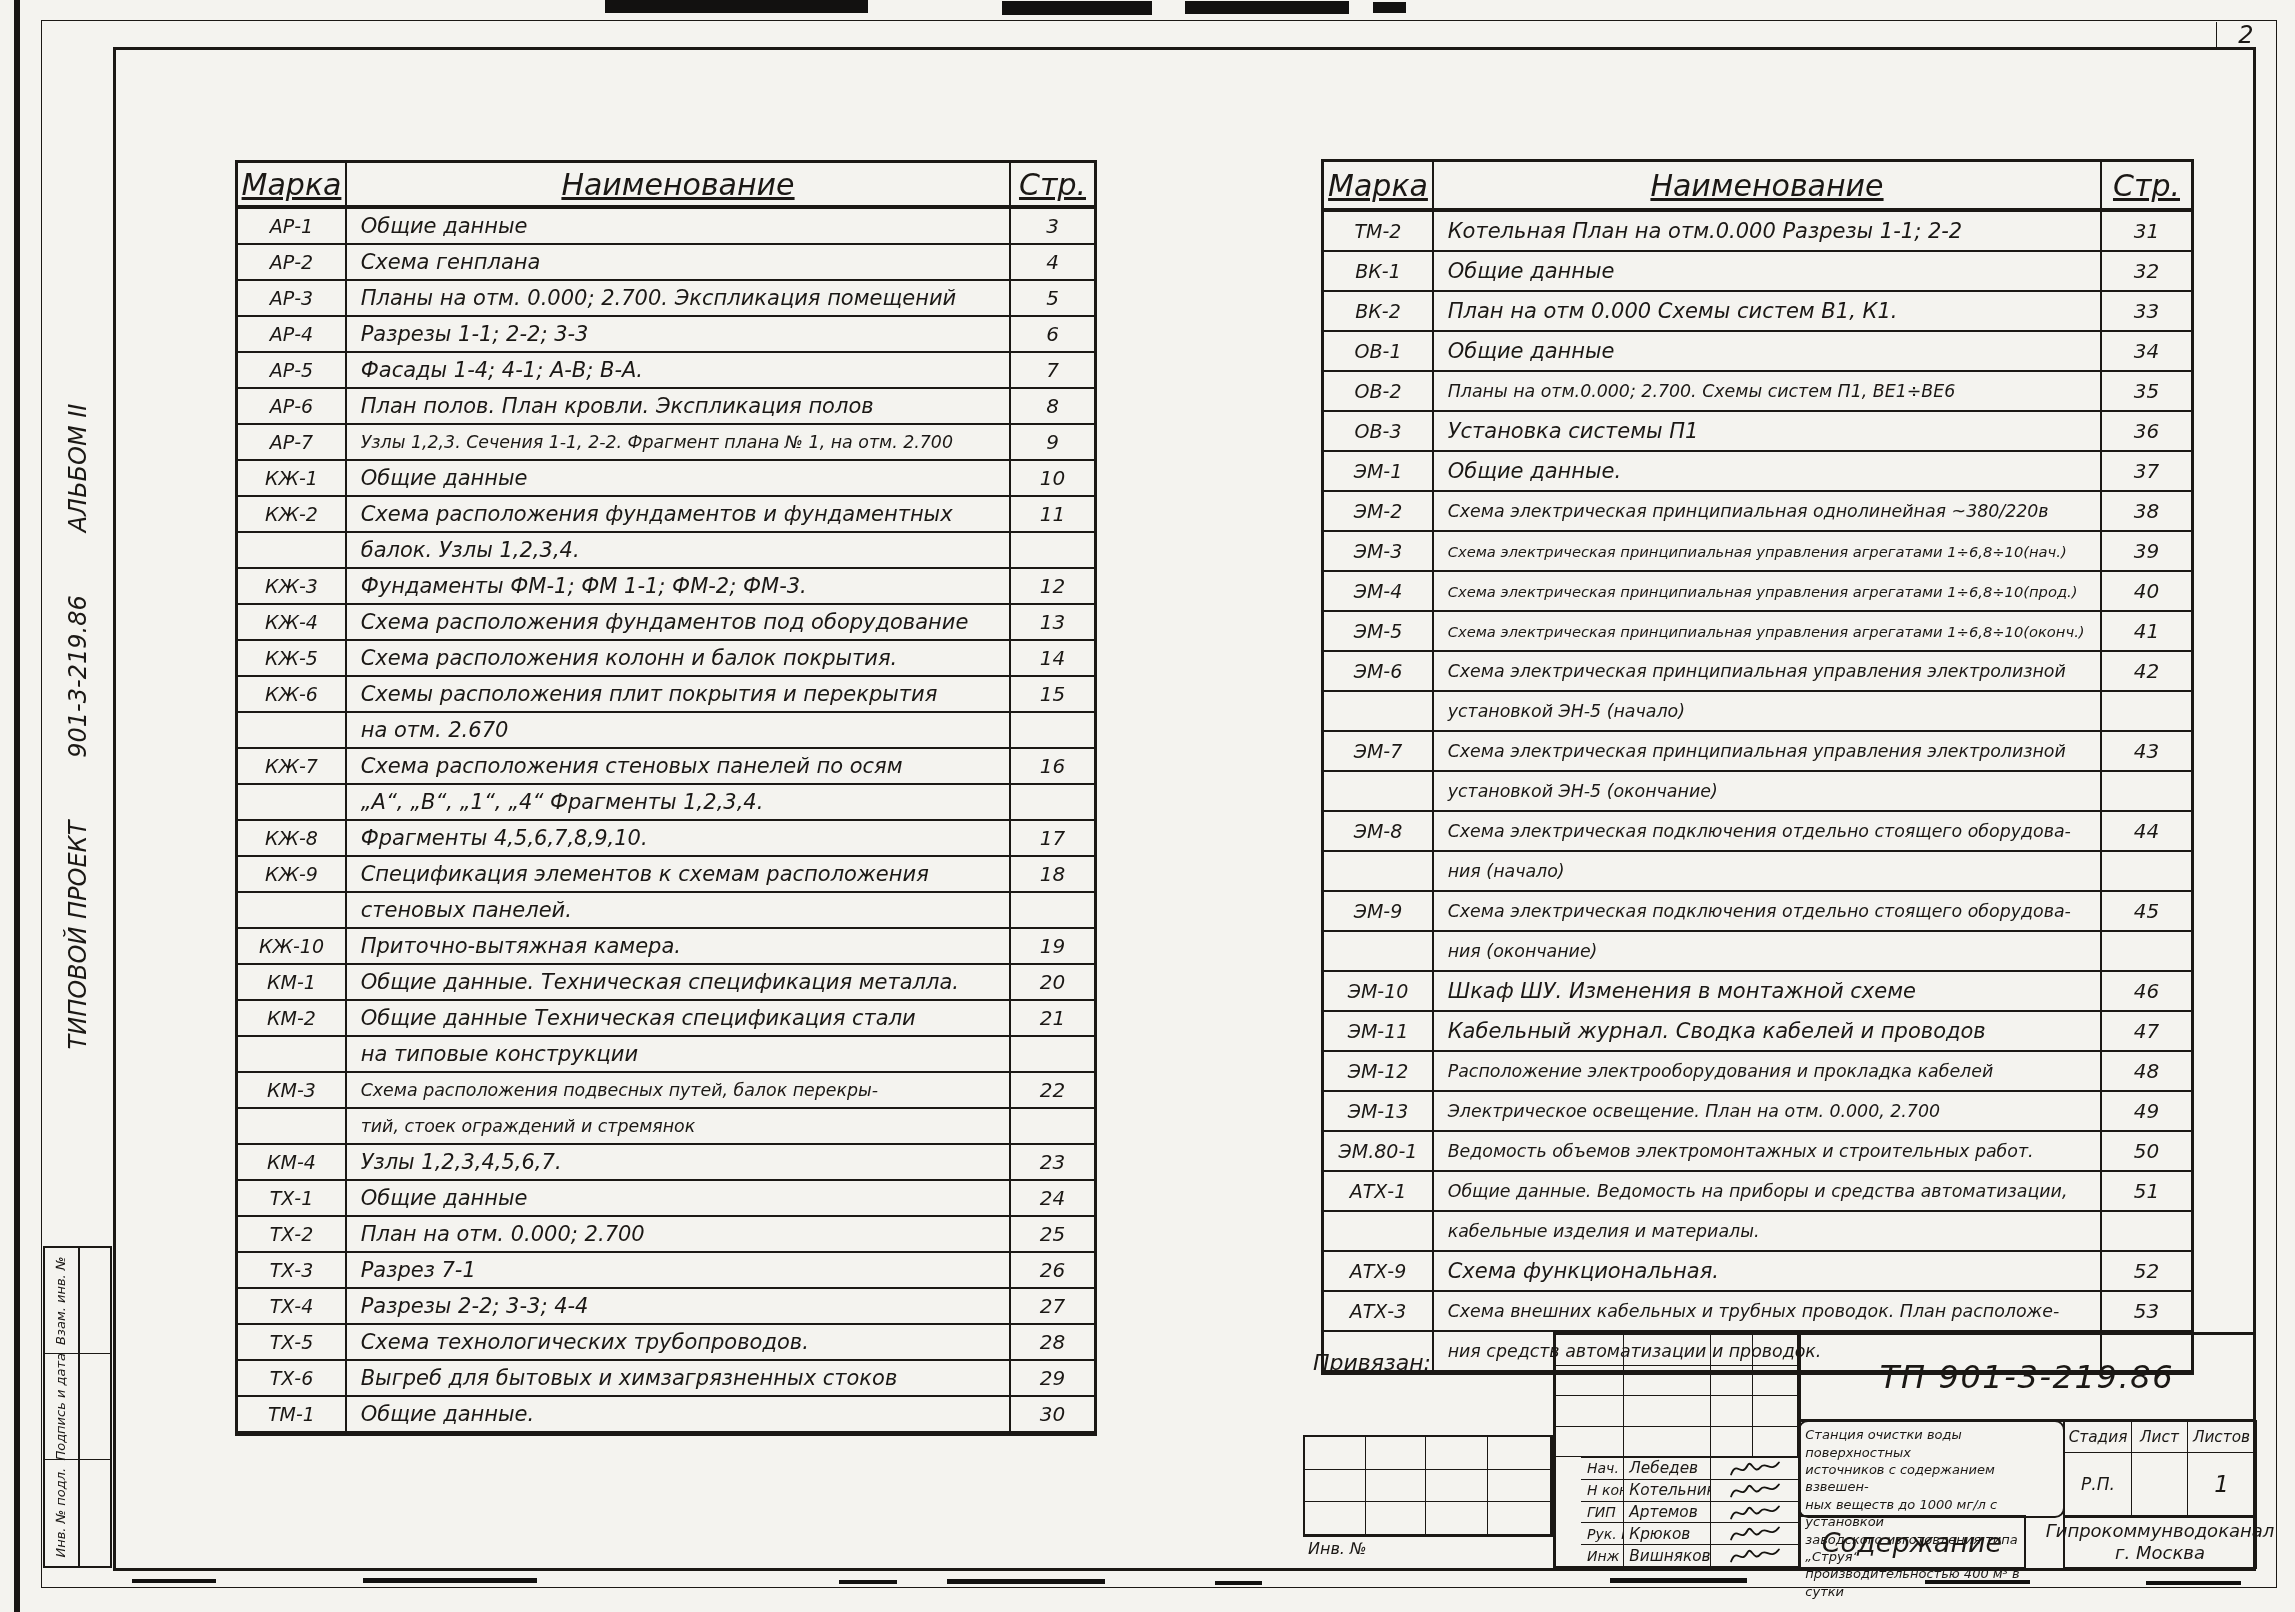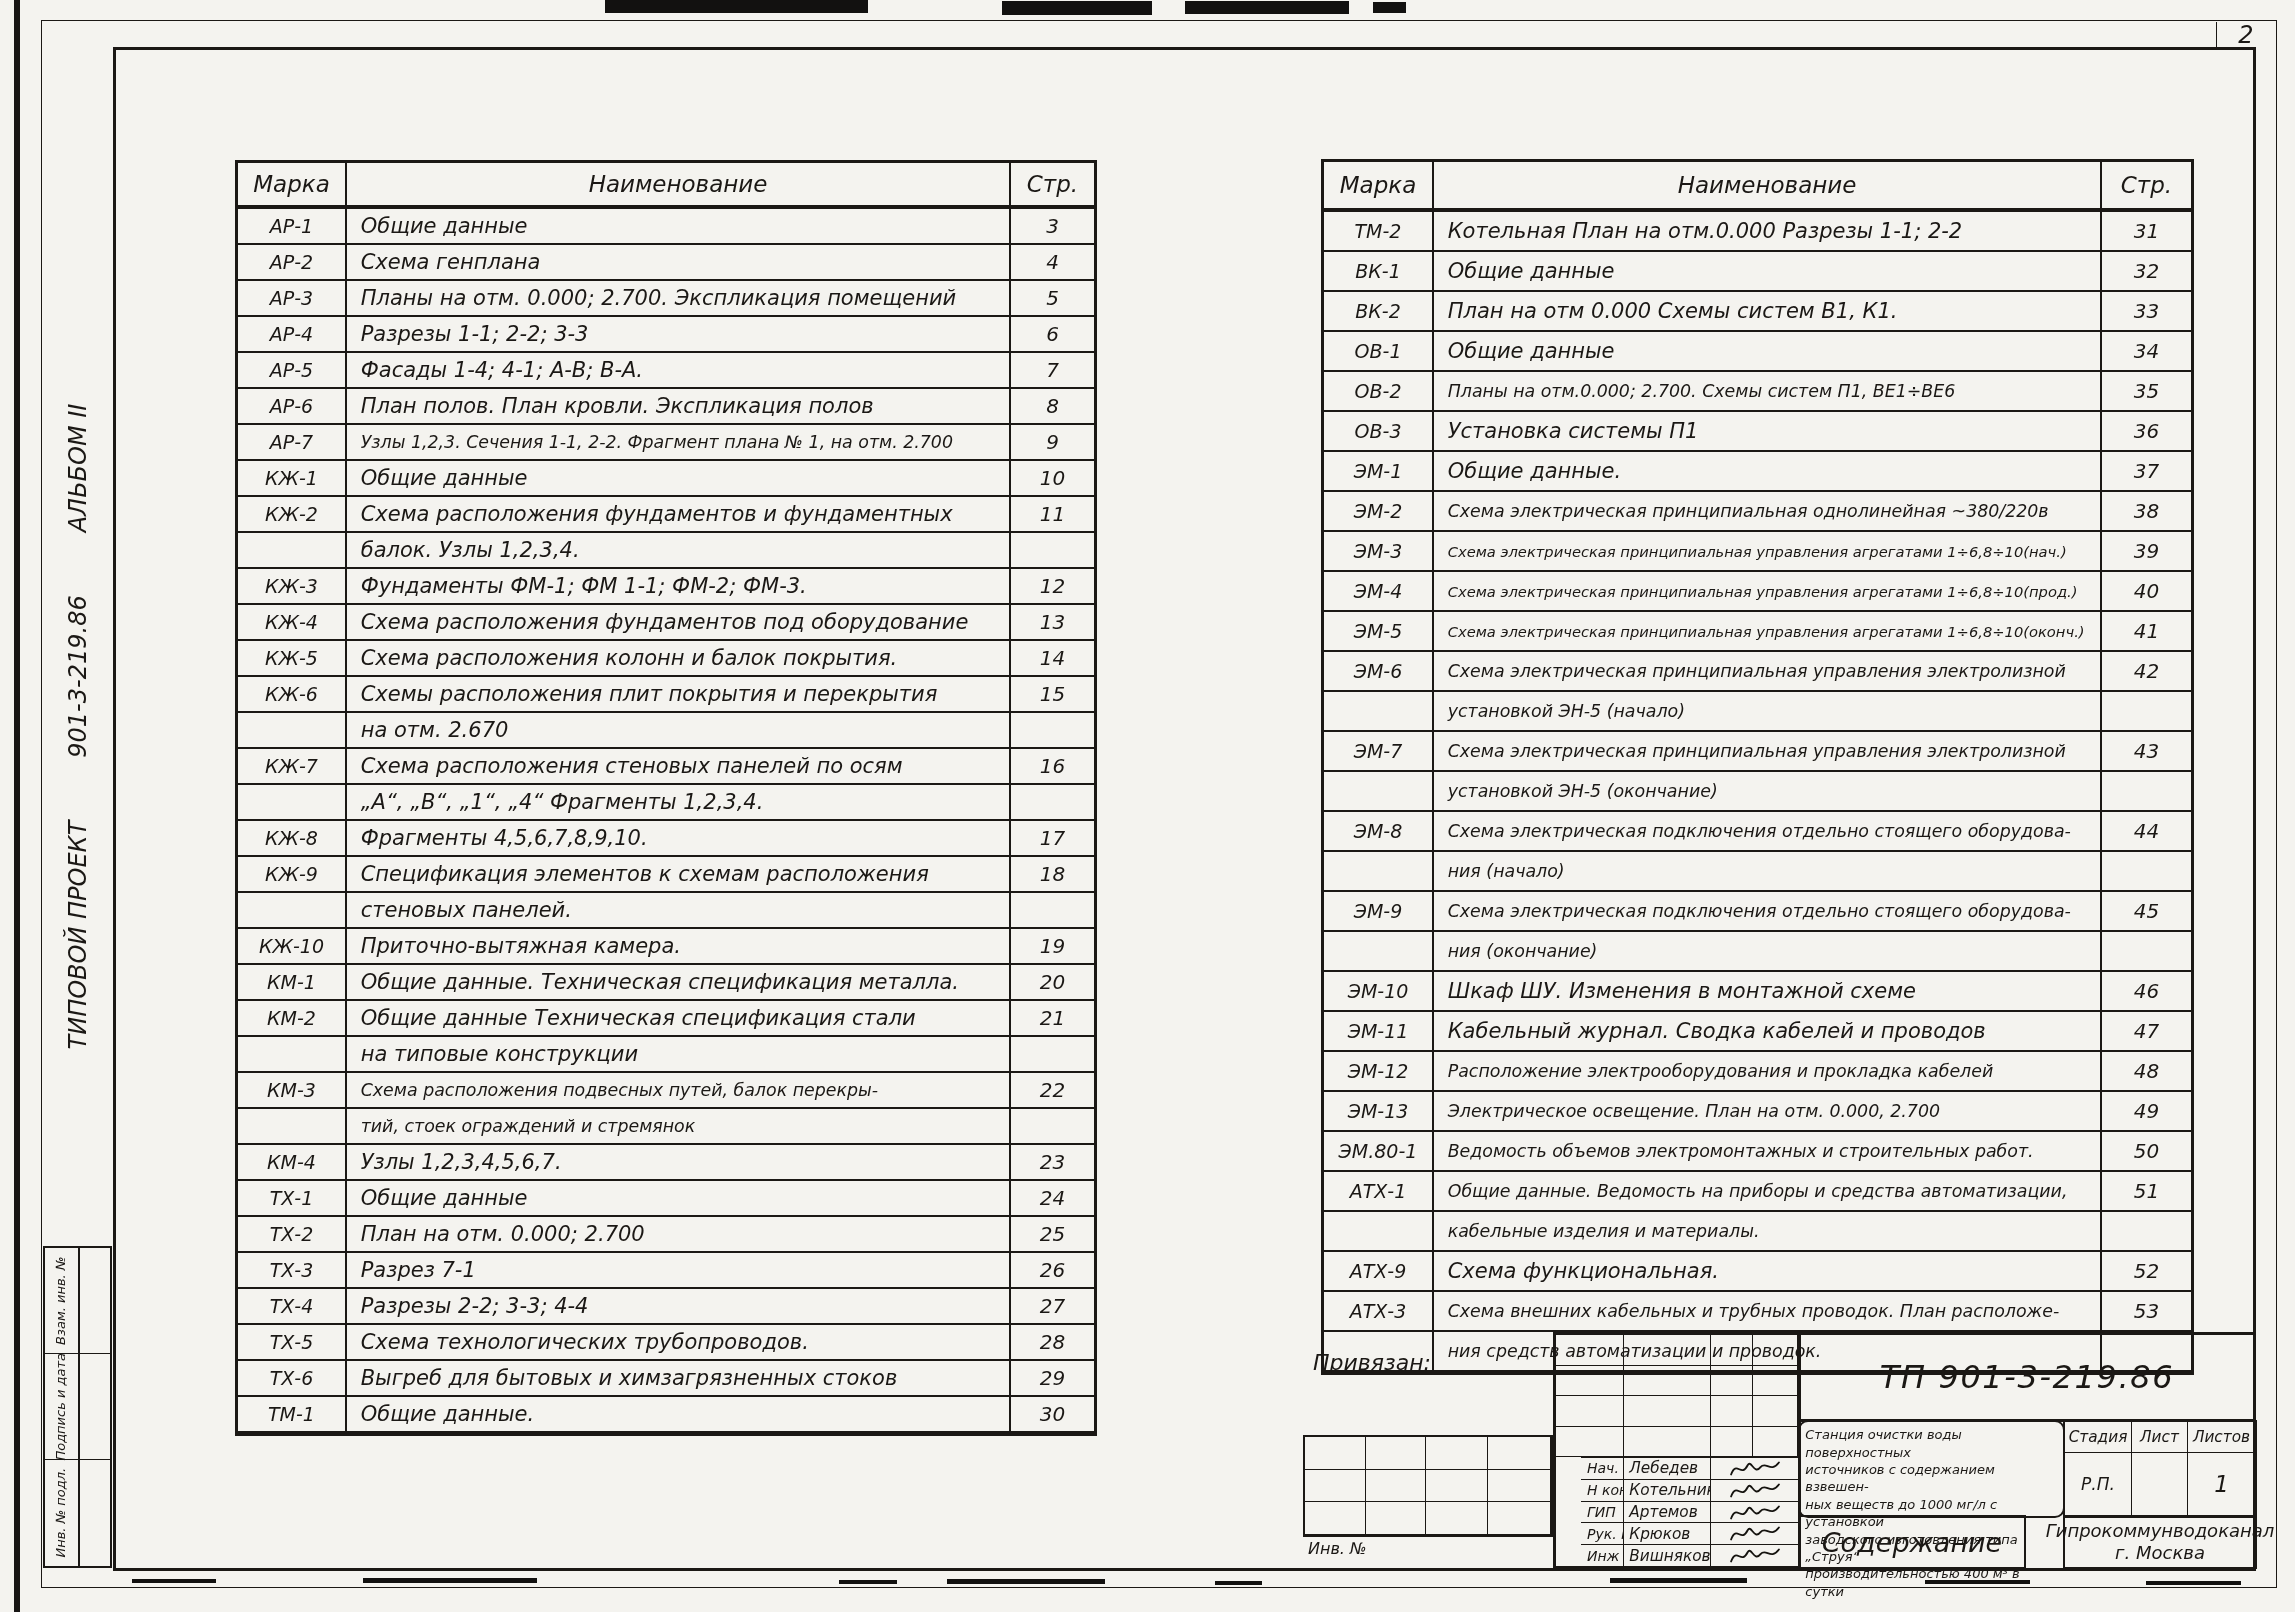--- a/index.html
+++ b/index.html
@@ -31,21 +31,21 @@
   #toc-right{ left:1321px; top:159px; width:867px; grid-template-columns:110px 1fr 89px;
               grid-template-rows:50px; grid-auto-rows:40px; }
   .tc{ border-right:2.1px solid var(--ink); border-bottom:2.1px solid var(--ink);
        display:flex; align-items:center; overflow:hidden; white-space:nowrap; }
   .tc.last{ border-right:none; }
   .tc.mark{ justify-content:center; font-size:19px; }
   .tc.page{ justify-content:center; font-size:20px; }
   .tc.name{ padding:0 8.4px 0 13.7px; font-size:21px; }
   .tc.name.sz-m{ font-size:17.4px; }
   .tc.name.sz-s{ font-size:14.7px; }
-  .tc.th{ justify-content:center; font-size:23px; border-bottom:4.7px solid var(--ink); padding:0; }
+  .tc.th{ justify-content:center; font-size:30px; border-bottom:4.7px solid var(--ink); padding:0;text-decoration:underline; }
   
   .tb{ position:absolute; border:2.6px solid var(--ink); box-sizing:border-box; }
   #tb-left-col{ left:1553px; top:1332px; width:248px; height:237px; border-width:3.2px; }
   #tb-grid-top{ position:absolute; left:0; top:0; right:0; height:122px; display:grid;
                 grid-template-columns:68px 87px 42px 1fr; grid-template-rows:repeat(4,1fr); }
   #tb-grid-top div{ border-right:1.6px solid var(--ink); border-bottom:1.6px solid var(--ink); }
   #signoff{ position:absolute; left:0; top:122px; right:0; bottom:0; display:grid;
             grid-template-columns:68px 87px 1fr; grid-auto-rows:1fr; }
   #signoff .sc{ border-right:1.6px solid var(--ink); border-top:1.6px solid var(--ink);
                 display:flex; align-items:center; overflow:hidden; white-space:nowrap; }

